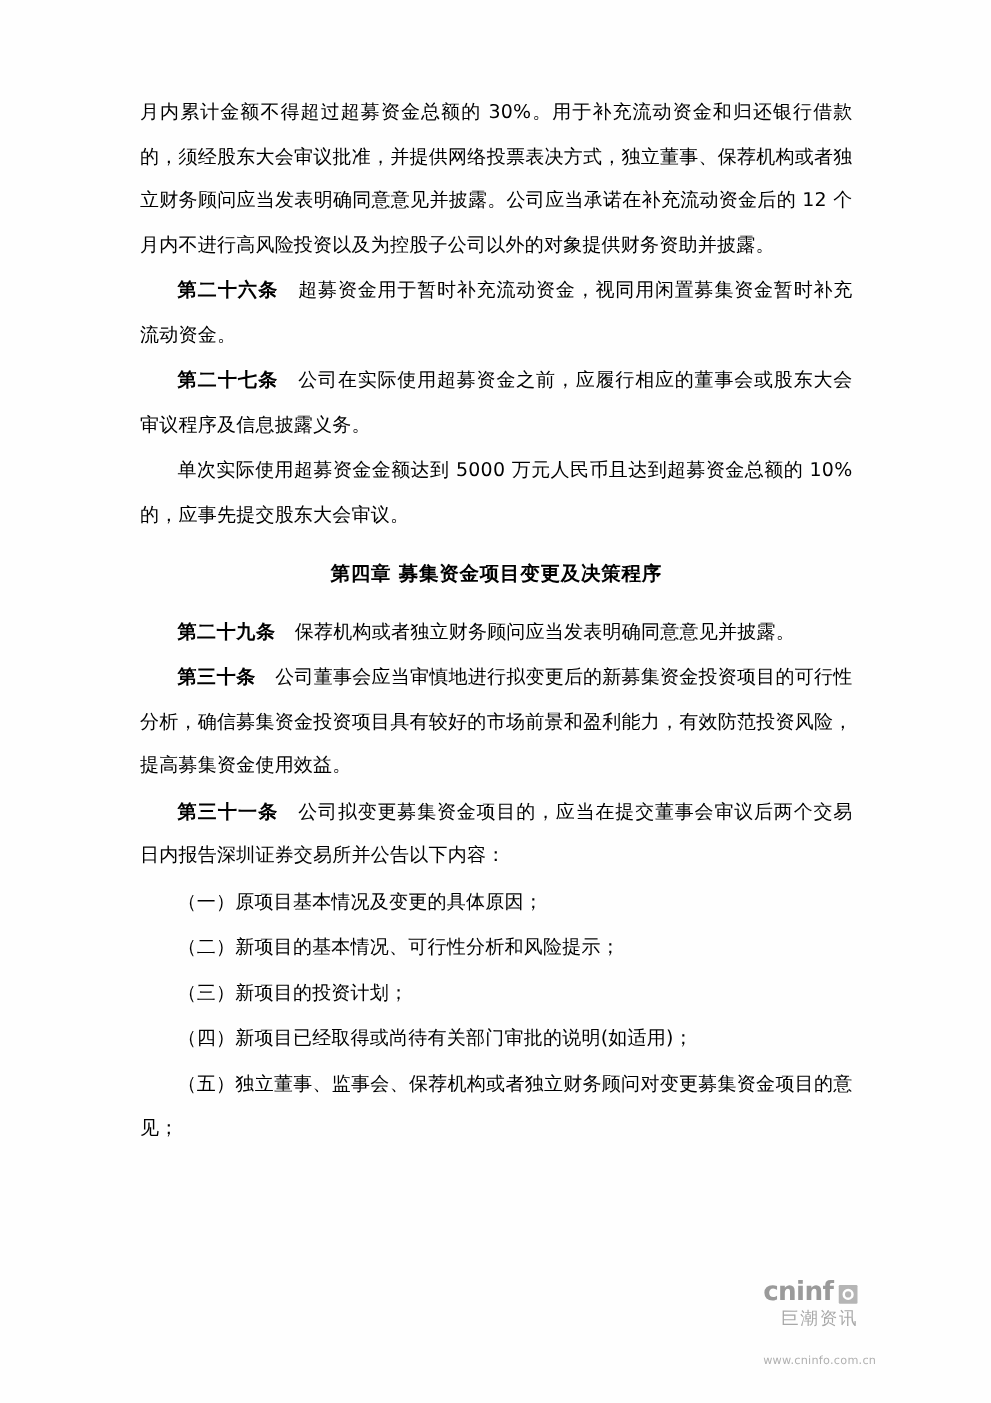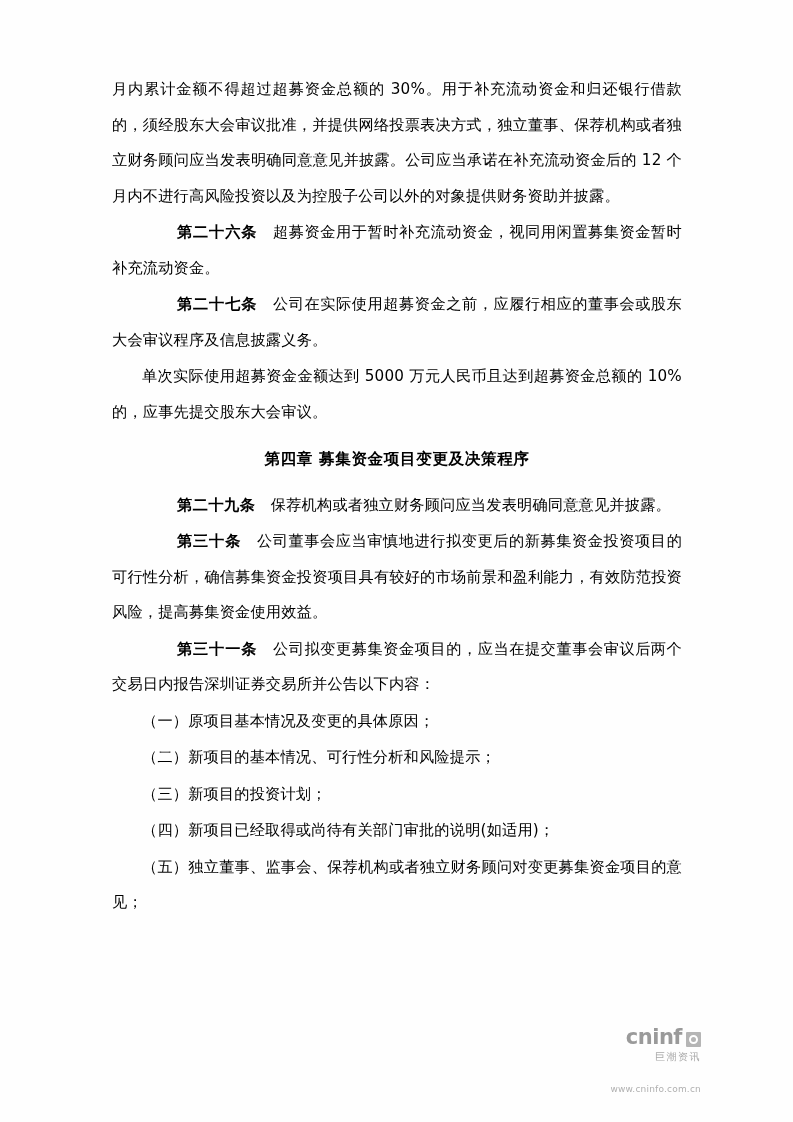--- a/index.html
+++ b/index.html
@@ -38,42 +38,40 @@
   }
   p.indent {
     text-indent: 30px;
   }
   p.noindent {
     text-indent: 0;
   }
   .art-label {
     font-weight: bold;
     letter-spacing: 0.5px;
-    margin-left: 35px;
   }
   .chapter-title {
     text-align: center;
     font-weight: bold;
     font-size: 15.6px;
     line-height: 35.5px;
     margin: 12px 0 10px 0;
     letter-spacing: 0.6px;
   }
   
   .footer {
     position: absolute;
     right: 92px;
     bottom: 28px;
     text-align: right;
     user-select: none;
   }
   .logo-row {
     display: flex;
     align-items: center;
-    justify-content: flex-end;
     gap: 4px;
   }
   .logo-mark {
     font-family: "DejaVu Sans", "Liberation Sans", sans-serif;
     font-size: 21px;
     font-weight: bold;
     color: #9a9a9a;
     letter-spacing: -0.5px;
   }
   .logo-sq {
@@ -90,24 +88,25 @@
     position: absolute;
     left: 3px;
     top: 3px;
     width: 9px;
     height: 9px;
     border: 2px solid #ffffff;
     box-sizing: border-box;
     border-radius: 50%;
   }
   .logo-sub {
-    font-size: 10px;
+    font-size: 14px;
     color: #a8a8a8;
     letter-spacing: 1.5px;
     margin-top: 1px;
+    text-align: center;
   }
   .logo-url {
     font-size: 9px;
     color: #b0b0b0;
     letter-spacing: 0.2px;
     margin-top: 20px;
   }
 </style>
 </head>
 <body>

